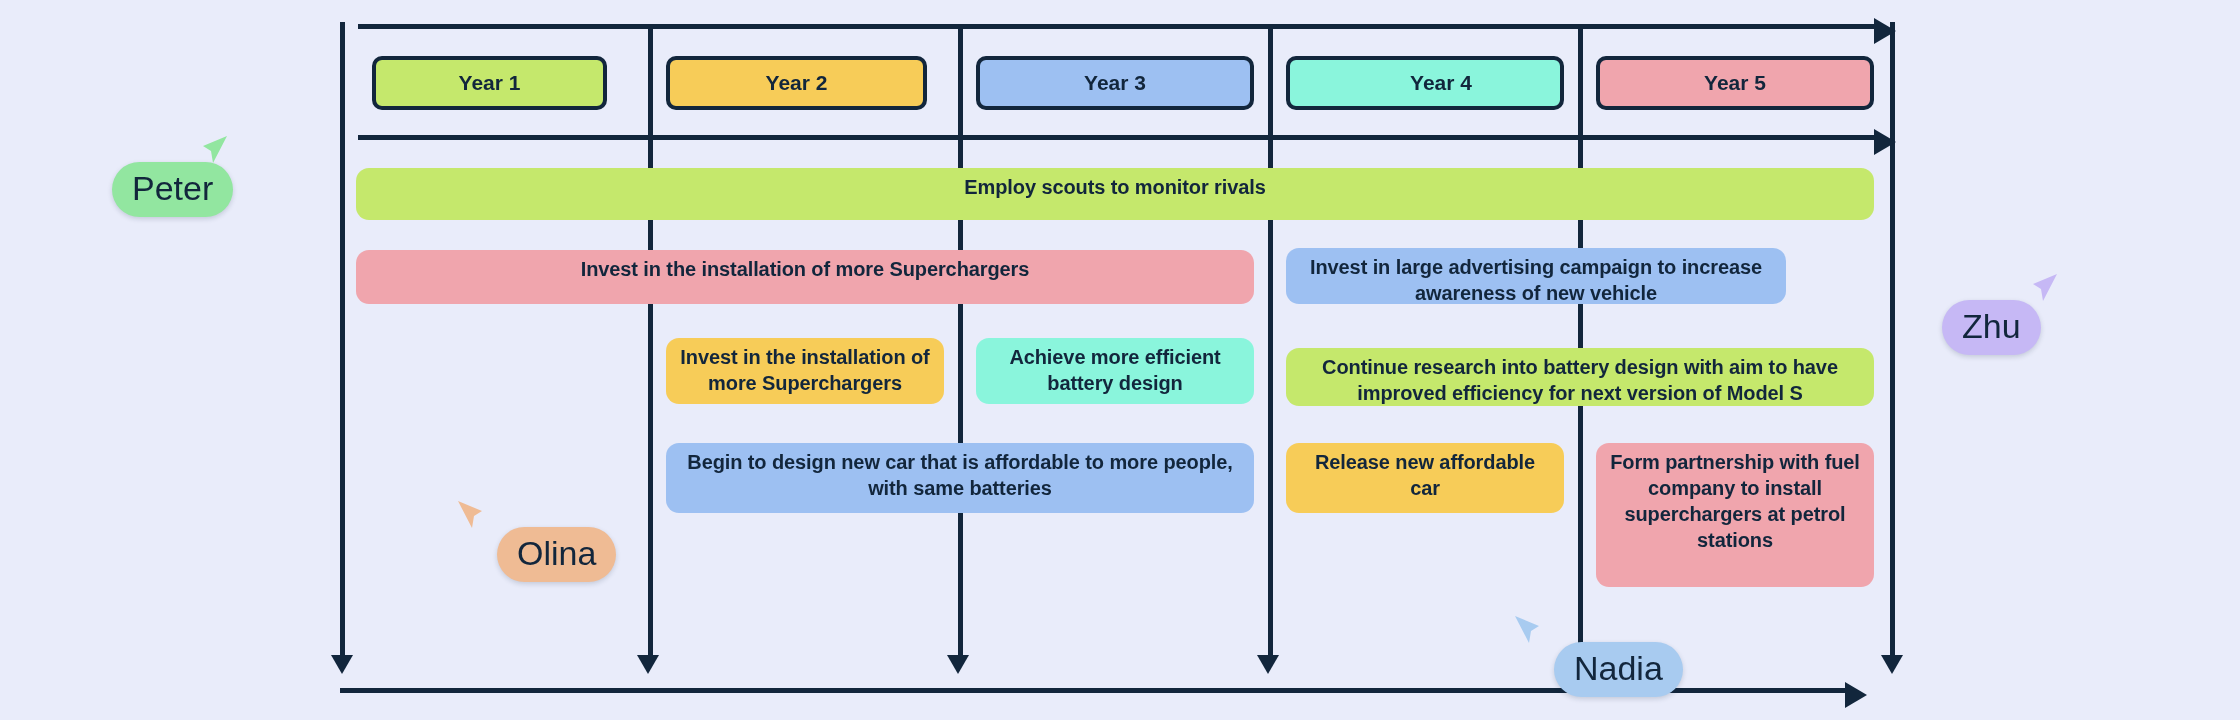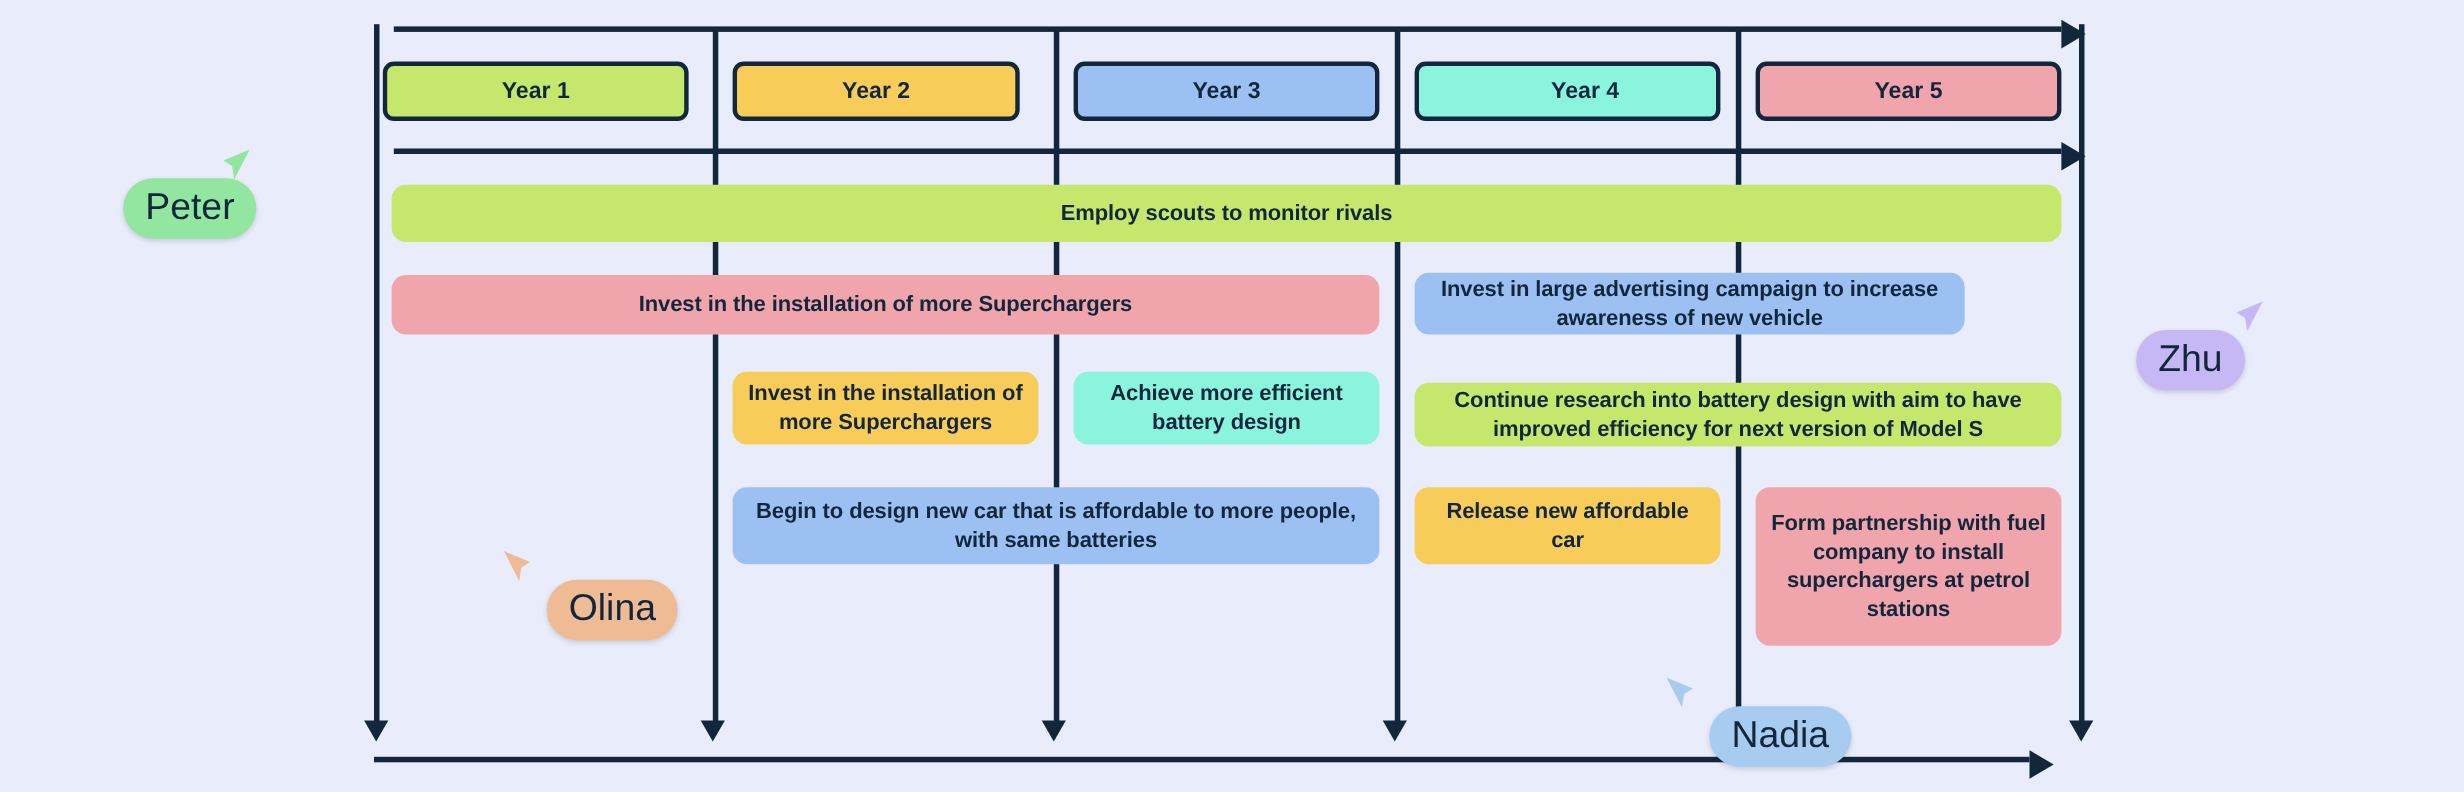--- a/index.html
+++ b/index.html
@@ -72,21 +72,20 @@
     font-weight: bold;
     color: #12263c;
     box-sizing: border-box;
   }
 
   
   .bar {
     position: absolute;
     border-radius: 13px;
     display: flex;
-    align-items: center;
     justify-content: center;
     text-align: center;
     font-size: 20px;
     font-weight: bold;
     color: #12263c;
     line-height: 1.3;
     padding: 6px 14px;
     box-sizing: border-box;
     letter-spacing: -0.1px;
   }
@@ -117,21 +116,21 @@
   <div class="hline hline-bottom"></div>
 
   <div class="h-arrow-head" style="left:1874px; top:18px;"></div>
   <div class="h-arrow-head" style="left:1874px; top:129px;"></div>
   <div class="h-arrow-head" style="left:1845px; top:682px;"></div>
 
   <div class="col-arrow-head" style="left:331px;  top:655px;"></div>
   <div class="col-arrow-head" style="left:1881px; top:655px;"></div>
 
   <div id="columns-layer">
-      <div class="year-chip" style="left: 348px; width: 278px; background: rgb(197, 232, 108);">
+      <div class="year-chip" style="left: 372px; width: 235px; background: rgb(197, 232, 108);">
         <span>Year 1</span>
       </div>
       <div class="col-divider" style="left: 648px; height: 630px;"></div>
       <div class="col-arrow-head" style="left: 637px; top: 655px;"></div>
       <div class="year-chip" style="left: 666px; width: 261px; background: rgb(247, 204, 88);">
         <span>Year 2</span>
       </div>
       <div class="col-divider" style="left: 958px; height: 630px;"></div>
       <div class="col-arrow-head" style="left: 947px; top: 655px;"></div>
       <div class="year-chip" style="left: 976px; width: 278px; background: rgb(157, 192, 242); border-radius: 10px;">

